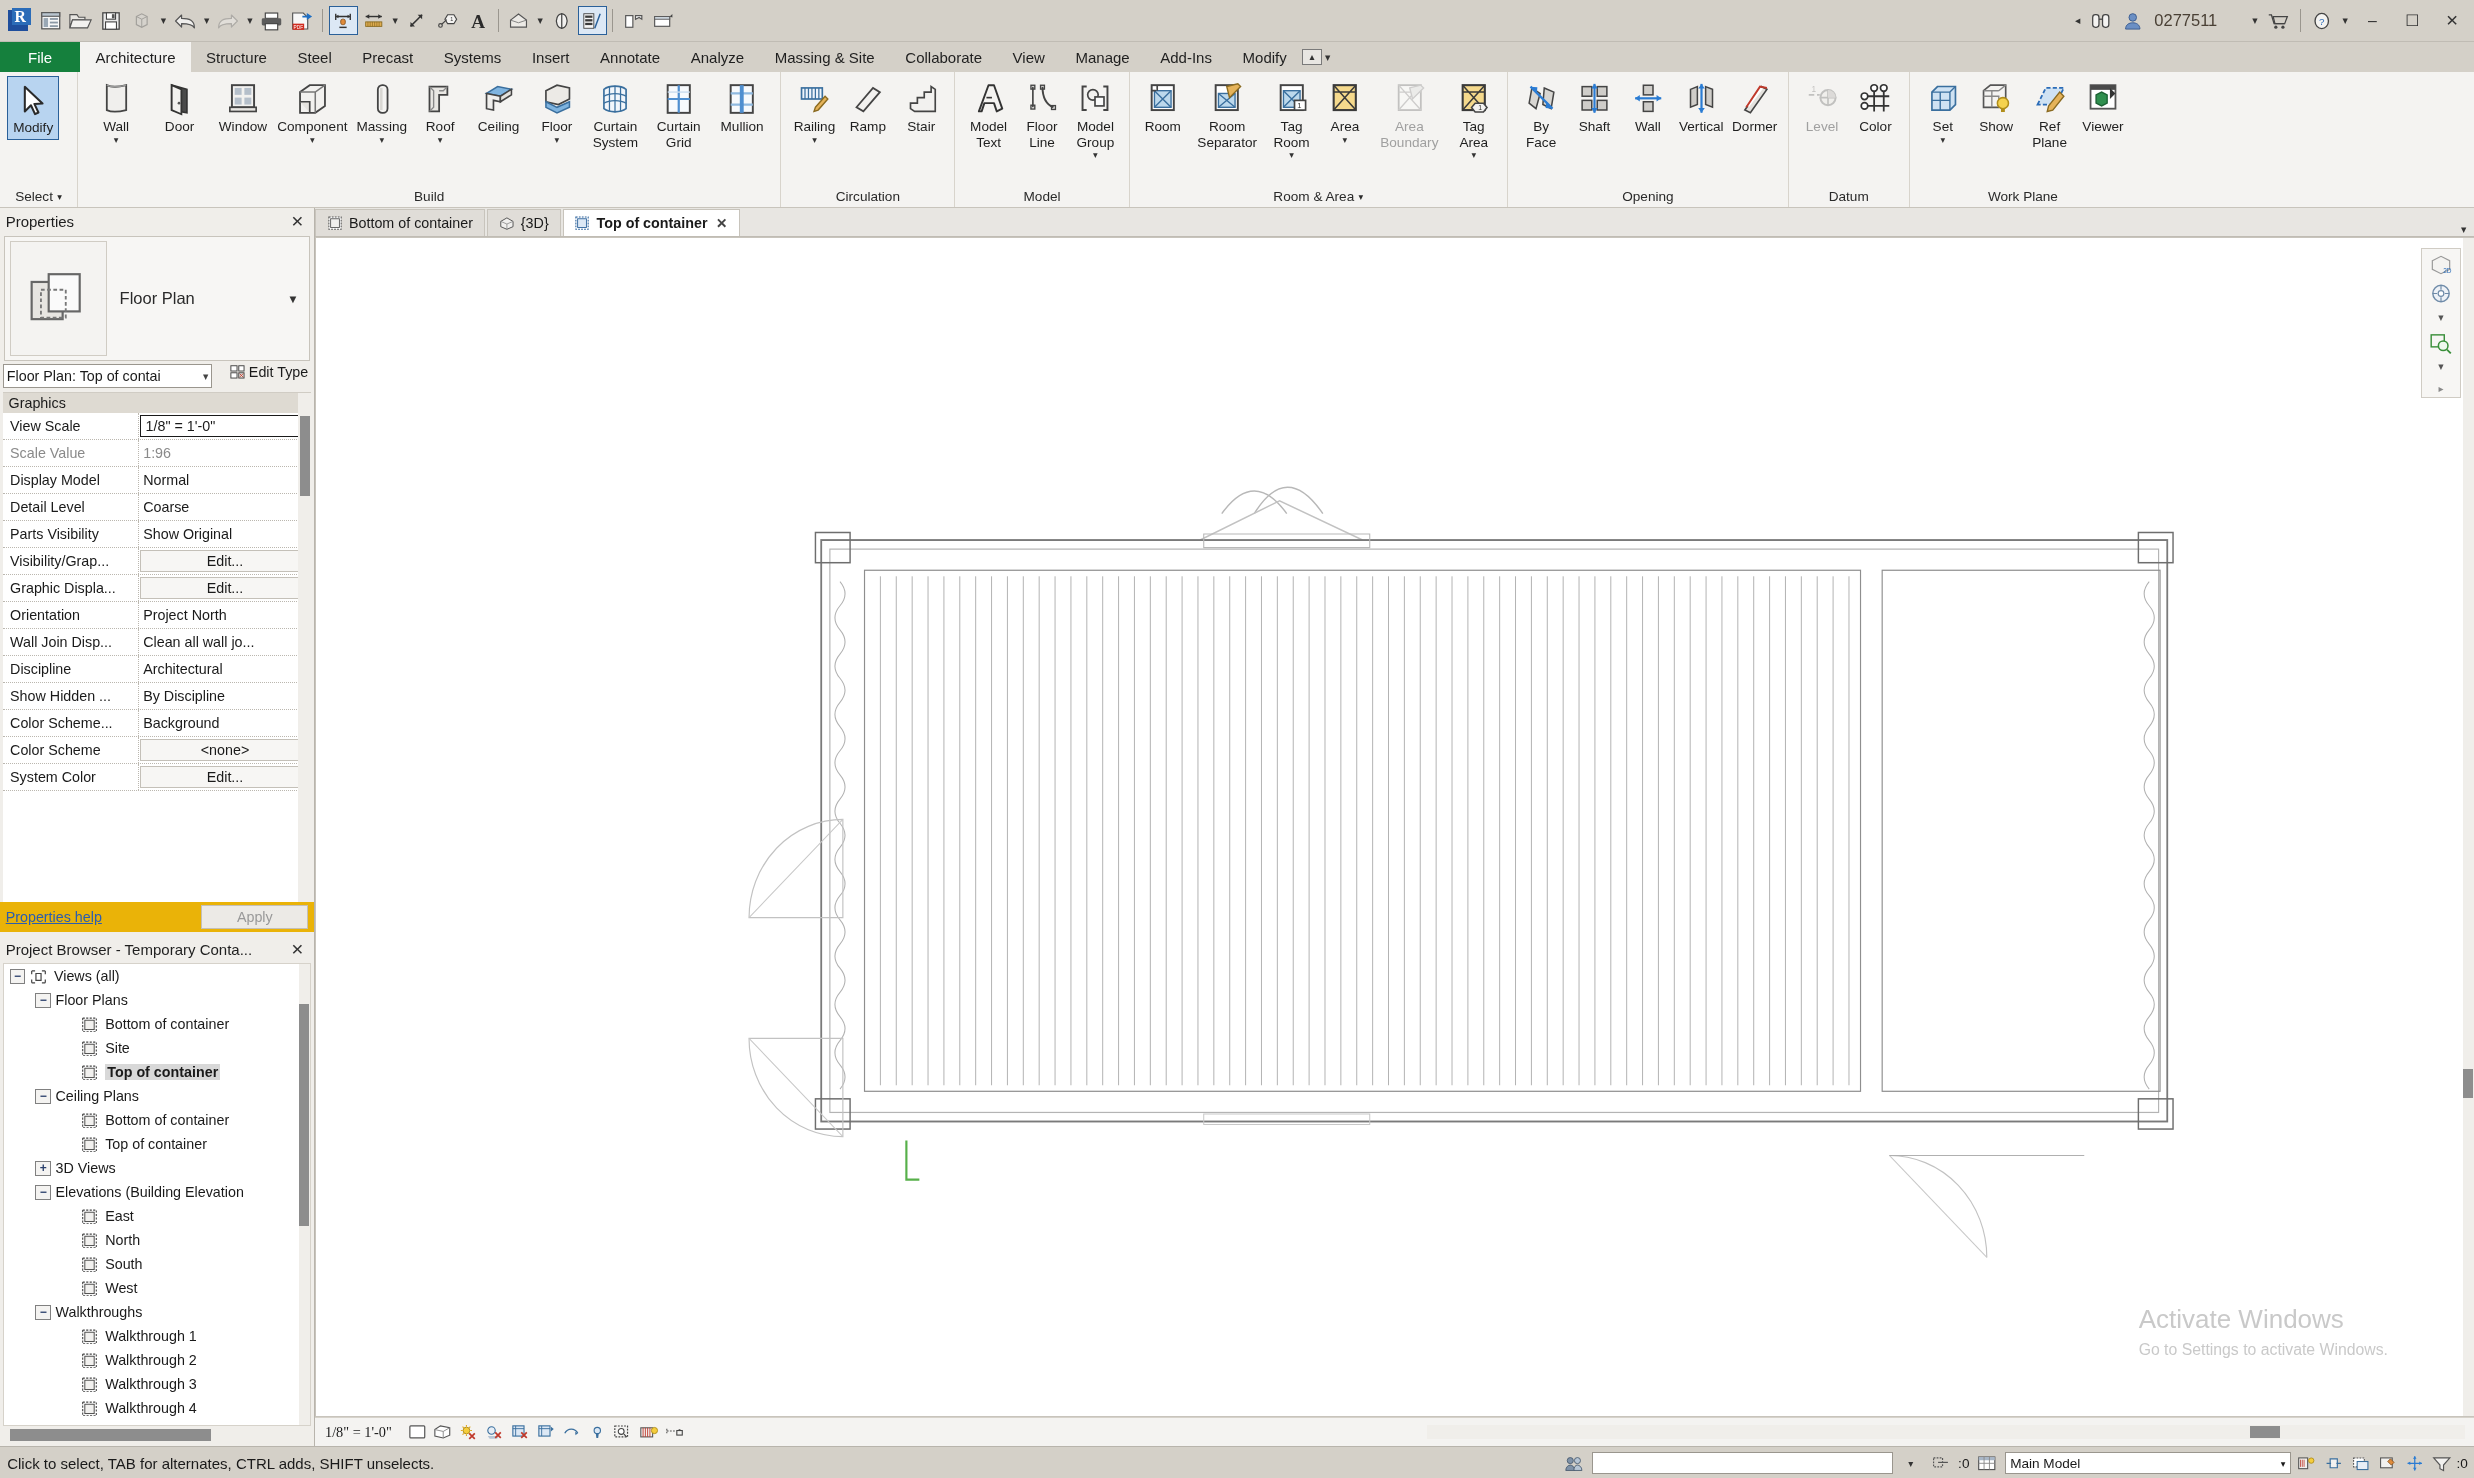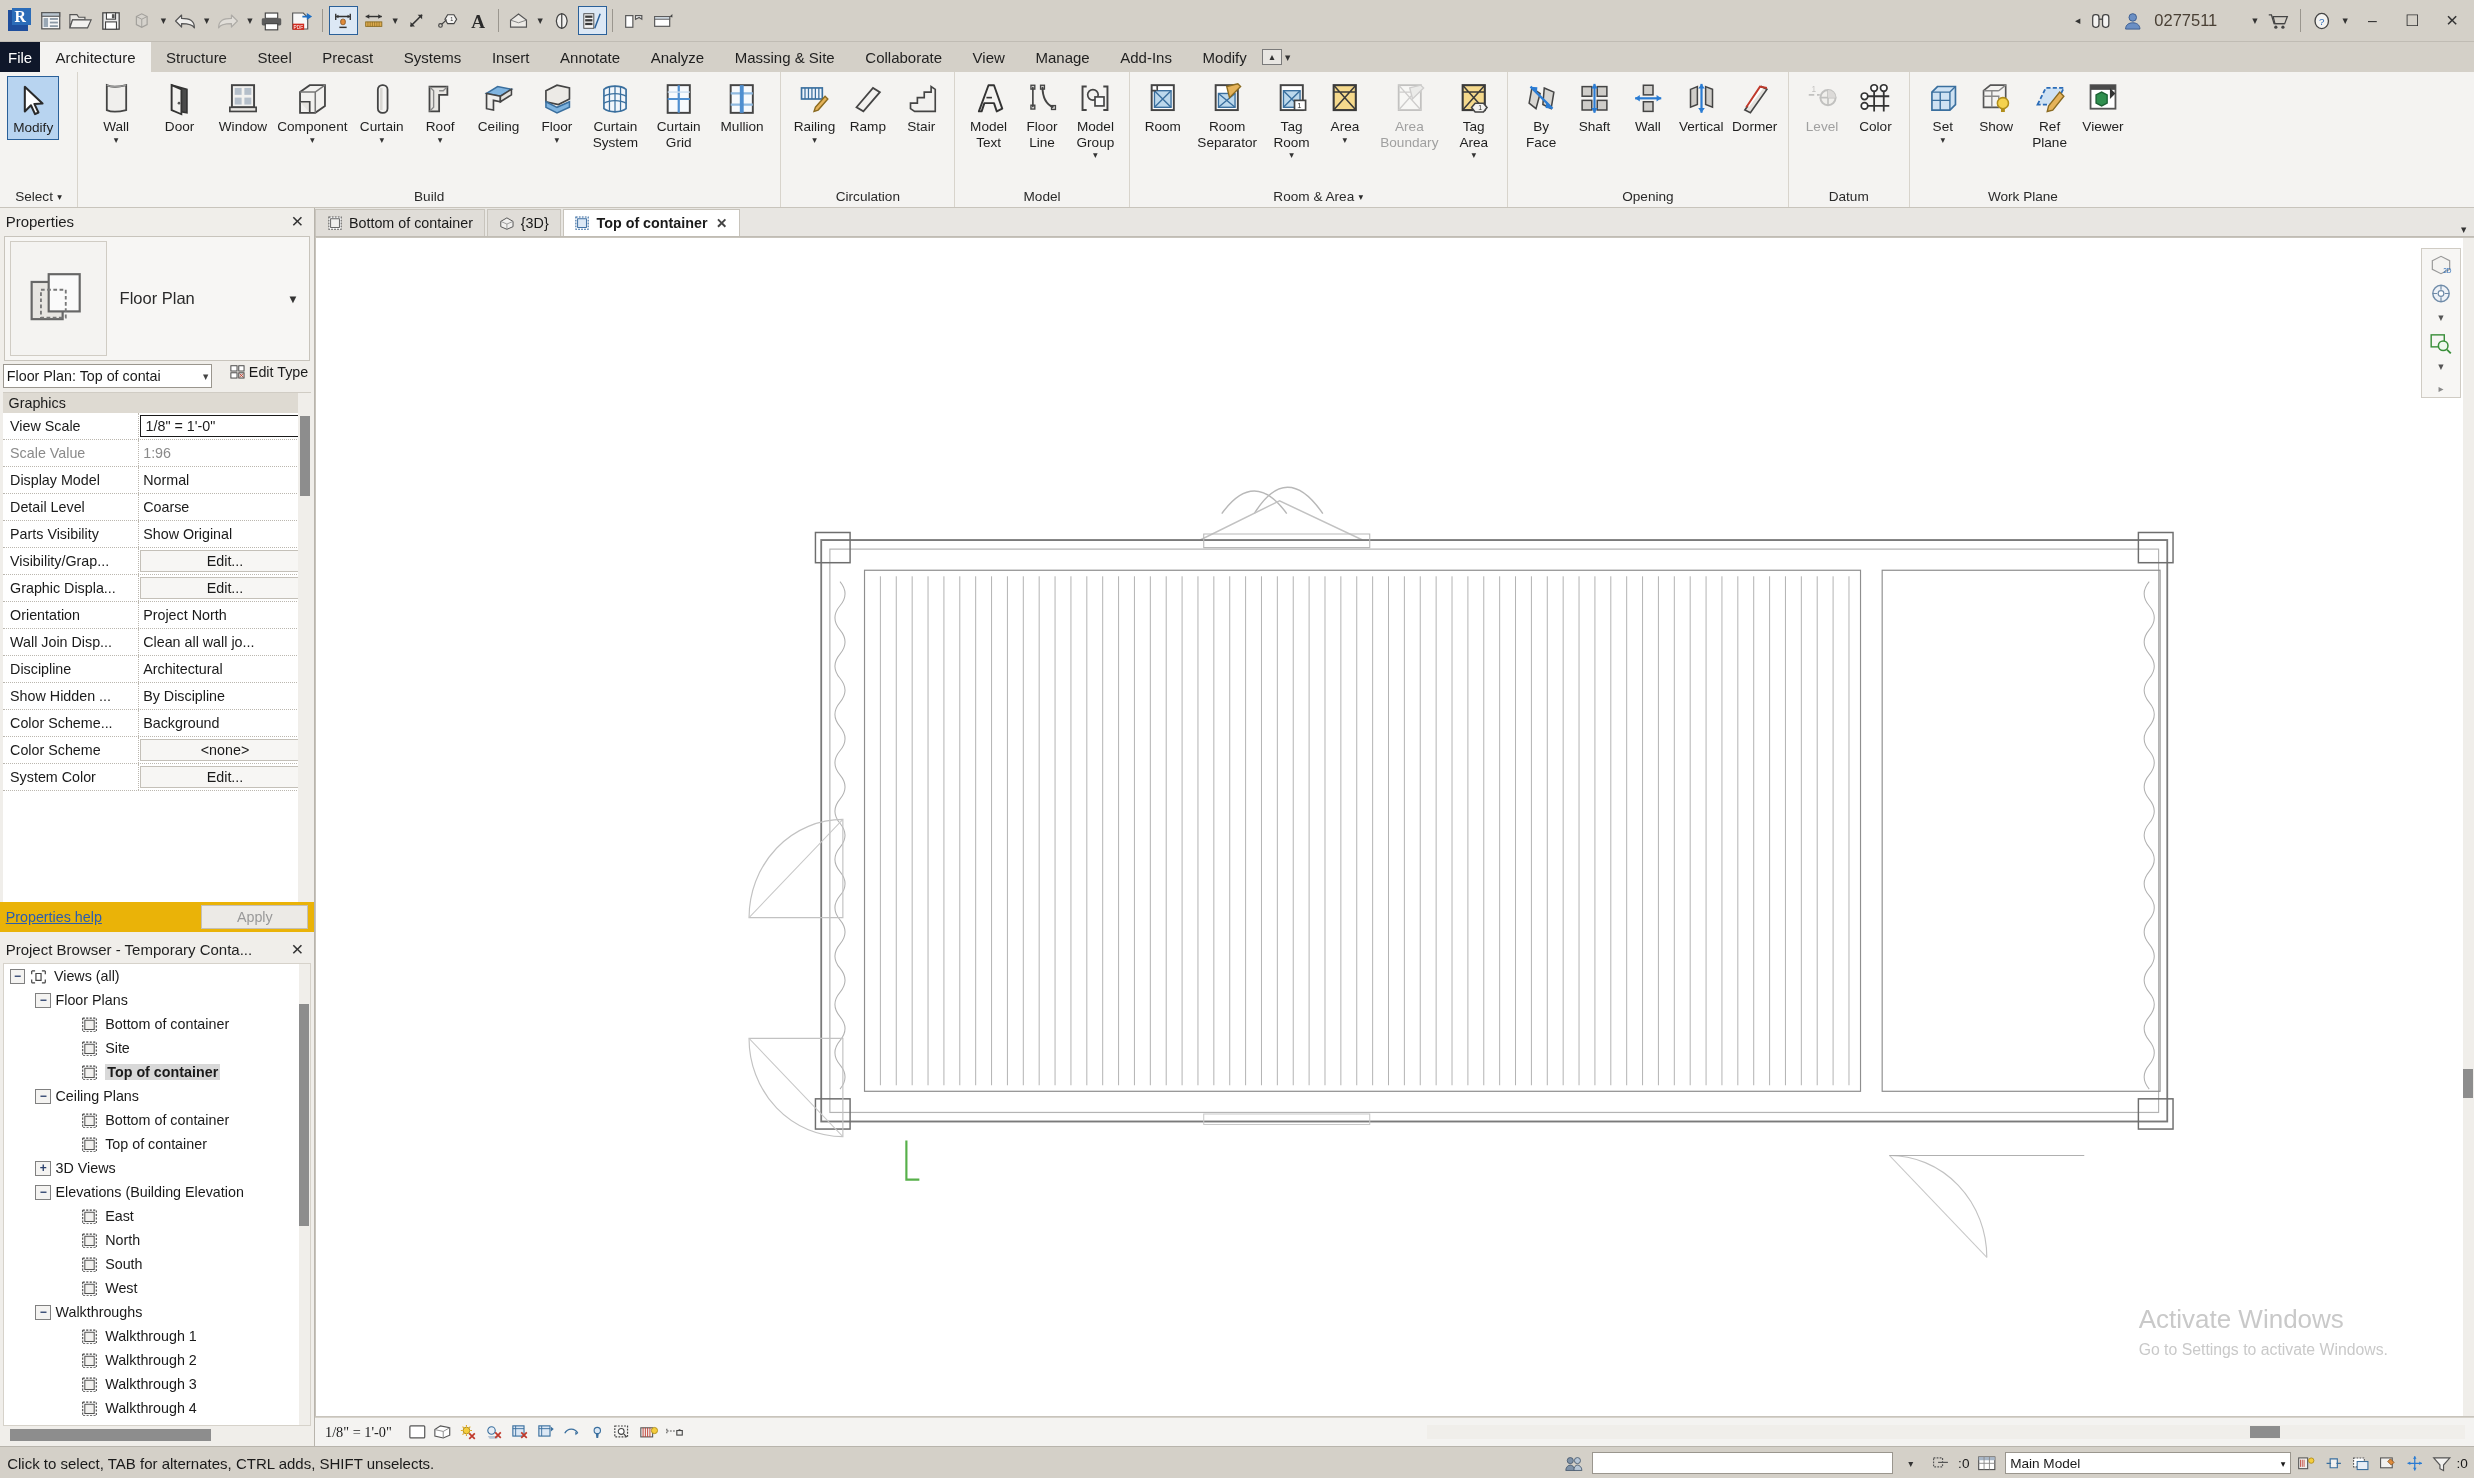--- a/index.html
+++ b/index.html
@@ -51,21 +51,21 @@
 
   
   .tabbar {
     height: 30px; background: #d4d0c8; display: flex; align-items: stretch;
     flex: 0 0 30px; position: relative;
   }
   .tab {
     padding: 0 14.3px; display: flex; align-items: center; font-size: 15px; color: #1f1f1f;
     border: 0.7px solid transparent;
   }
-  .tab.file { background: #0f172a; color: #fff; padding: 0 7px; }
+  .tab.file { background: #15803d; color: #fff; padding: 0 27px; }
   .tab.active { background: #f4f3f1; }
   .tab-spacer { flex: 1; }
   .tab-min { display:flex; align-items:center; gap:2.9px; padding-right: 10px; }
   .minbox {
     width: 20px; height: 15.8px; border: 0.7px solid #7a7a7a; background: #e8e6e2;
     display:flex; align-items:center; justify-content:center; font-size: 8.6px; color:#333;
   }
 
   
   .ribbon {
@@ -525,21 +525,21 @@
         <span class="dd">▾</span>
       </div>
 
       <div class="rbtn">
         <span class="ic">
           <svg width="26" height="36" viewBox="0 0 18 26">
             <rect x="6" y="3" width="7" height="20" rx="3.2" fill="#f4f3f1" stroke="#444" stroke-width="1.3"></rect>
             <rect x="7.6" y="5" width="1.8" height="16" fill="#d8d6d2"></rect>
           </svg>
         </span>
-        <span class="lbl">Curtain</span>
+        <span class="lbl">Massing</span>
         <span class="dd">▾</span>
       </div>
 
       <div class="rbtn narrow">
         <span class="ic">
           <svg width="33" height="36" viewBox="0 0 24 26">
             <path d="M4 4 L17 4 L17 10 L11 10 L11 22 L4 22 Z" fill="#e9e7e3" stroke="#444" stroke-width="1.3"></path>
             <path d="M4 4 L7 7 L7 19 L4 22 M17 4 L14 7 L11 7" fill="none" stroke="#888" stroke-width="1"></path>
           </svg>
         </span>

